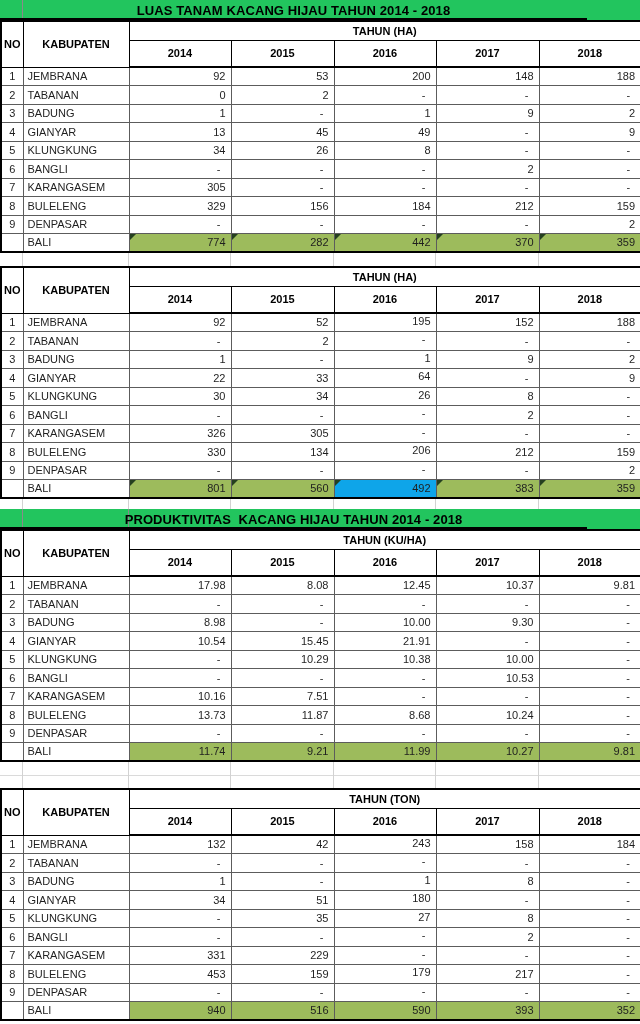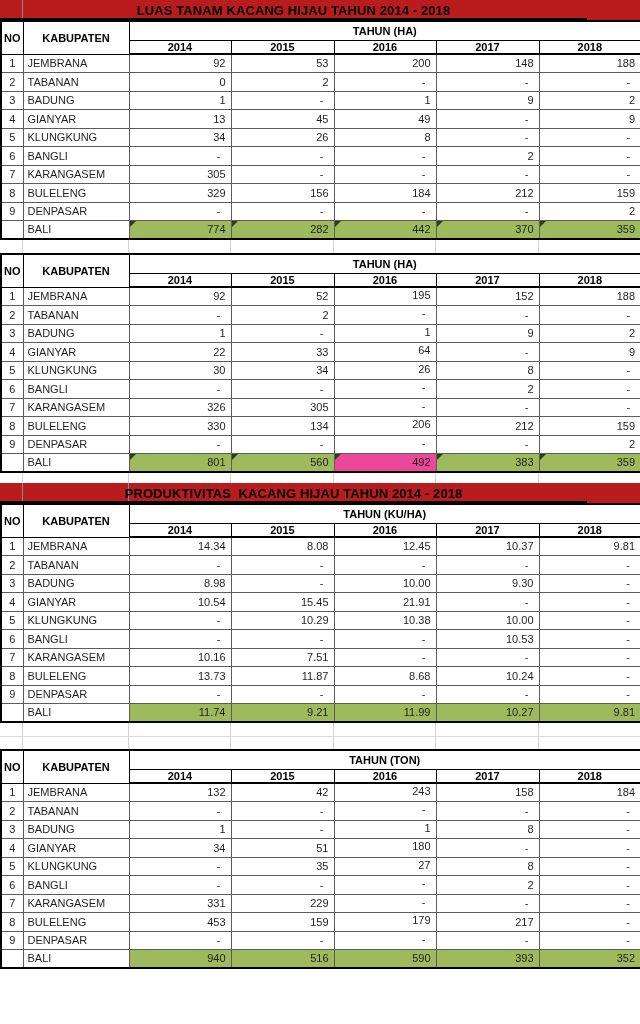--- a/index.html
+++ b/index.html
@@ -6,21 +6,21 @@
   html, body { margin: 0; padding: 0; }
   body {
     width: 640px; height: 1024px; overflow: hidden;
     background: #ffffff;
     font-family: "Liberation Sans", "DejaVu Sans", sans-serif;
     color: #1f1f1f;
   }
   .sheet { width: 640px; }
 
   
-  .title-band { position: relative; height: 20px; background: #b91c1c; padding-left: 40px; }
+  .title-band { position: relative; height: 20px; background: #22c55e; padding-left: 40px; }
   .title-band .vline { position: absolute; top: 0; bottom: 0; width: 1px; background: #8a8a8a; }
   .title-band .vline.v1 { left: 22px; }
   .title-band .vline.v2 { left: 128px; }
   .title-band .underline { position: absolute; left: 0; bottom: 0; width: 587px; height: 2px; background: #000; }
   .title-text {
     position: absolute; left: 0; top: 0; width: 587px; height: 100%;
     display: flex; align-items: center; justify-content: center;
     font-weight: bold; font-size: 13px; color: #000; white-space: pre;
     letter-spacing: 0.1px;
   }
@@ -33,21 +33,21 @@
   .tbl th, .tbl td {
     border: 1px solid #5c5c5c;
     overflow: hidden; white-space: pre;
     font-size: 11px; padding: 0;
   }
   .tbl thead th {
     font-weight: bold; text-align: center; vertical-align: middle; color: #000;
     border-color: #000;
   }
   .tbl th.unit-h { height: 19px; border-bottom: 1px solid #000; }
-  .tbl tr.years th { height: 14px; border-bottom: 2px solid #000; border-left: 1px solid #4a4a4a; }
+  .tbl tr.years th { height: 27px; border-bottom: 2px solid #000; border-left: 1px solid #4a4a4a; }
   .tbl tbody tr { height: 18.5px; }
   .tbl td.no-cell { text-align: center; vertical-align: bottom; padding-bottom: 3px; }
   .tbl td.kab-cell { text-align: left; vertical-align: bottom; padding: 0 0 3px 4px; }
   .tbl td.num { text-align: right; vertical-align: bottom; padding: 0 5px 3px 0; }
   .tbl td.dash { padding-right: 10px; color: #2e2e2e; }
   .tbl td.raised { vertical-align: top; padding-top: 1px; }
   .tbl td.green { position: relative; }
   .tbl tbody tr:last-child td { border-bottom: 2px solid #000; }
   .corner {
     position: absolute; top: 0; left: 0; width: 0; height: 0;
@@ -310,21 +310,21 @@
           <td class="num dash">-</td>
           <td class="num dash raised">-</td>
           <td class="num dash">-</td>
           <td class="num">2</td>
         </tr>
         <tr>
           <td class="no-cell"></td>
           <td class="kab-cell">BALI</td>
           <td class="num green" style="background: rgb(157, 187, 92);">801<span class="corner"></span></td>
           <td class="num green" style="background: rgb(157, 187, 92);">560<span class="corner"></span></td>
-          <td class="num green" style="background: #ec4899;">492<span class="corner"></span></td>
+          <td class="num green" style="background: #0ea5e9;">492<span class="corner"></span></td>
           <td class="num green" style="background: rgb(157, 187, 92);">383<span class="corner"></span></td>
           <td class="num green" style="background: rgb(157, 187, 92);">359<span class="corner"></span></td>
         </tr>
       </tbody>
   </table>
   <div class="gap gap-2"></div>
 
   <div class="title-band">
     <span class="vline v1"></span>
     <span class="vline v2"></span>
@@ -352,21 +352,21 @@
         <th>2015</th>
         <th>2016</th>
         <th>2017</th>
         <th>2018</th>
       </tr>
     </thead>
     <tbody>
         <tr>
           <td class="no-cell">1</td>
           <td class="kab-cell">JEMBRANA</td>
-          <td class="num">14.34</td>
+          <td class="num">17.98</td>
           <td class="num">8.08</td>
           <td class="num">12.45</td>
           <td class="num">10.37</td>
           <td class="num">9.81</td>
         </tr>
         <tr>
           <td class="no-cell">2</td>
           <td class="kab-cell">TABANAN</td>
           <td class="num dash">-</td>
           <td class="num dash">-</td>

